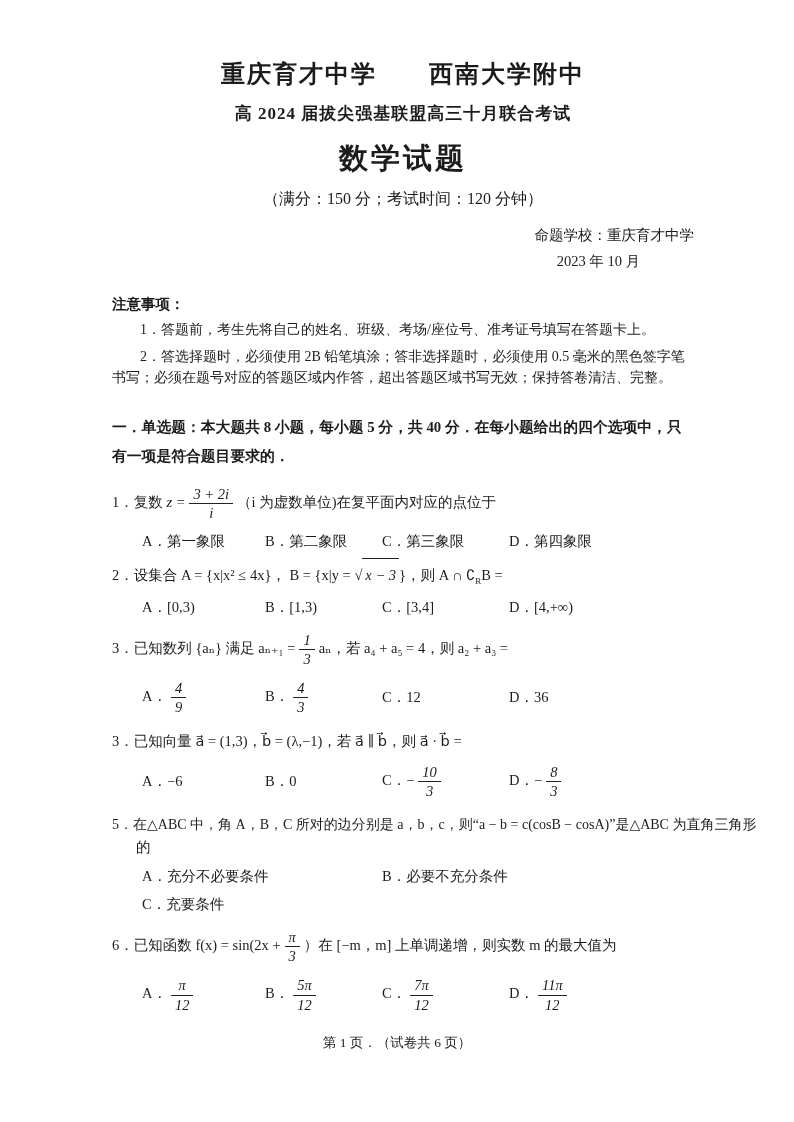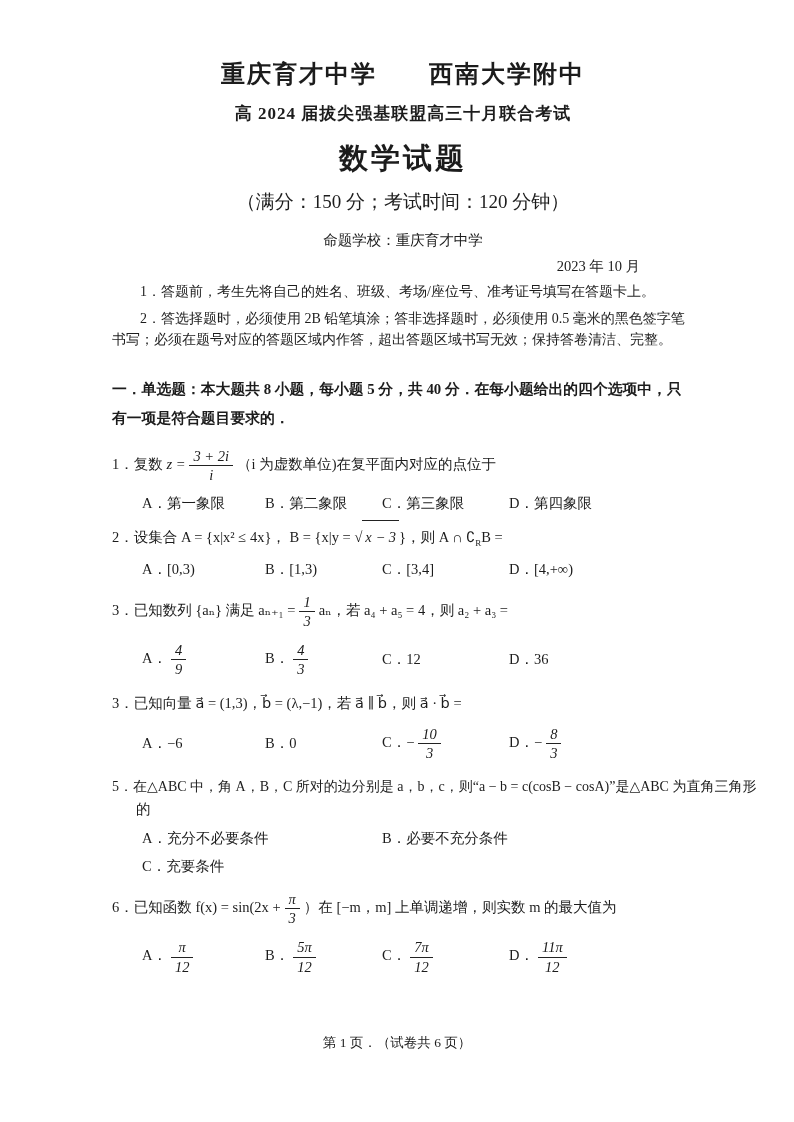--- a/index.html
+++ b/index.html
@@ -10,22 +10,22 @@
     background:#ffffff;
     color:#1c1c1c;
     font-family:"Liberation Serif","DejaVu Serif","DejaVu Sans",serif;
     box-sizing:border-box;
     padding:58px 100px 0 112px;
     overflow:hidden;
   }
   .t1 { font-size:24px; font-weight:700; text-align:center; letter-spacing:2px; }
   .t2 { font-size:17px; font-weight:700; text-align:center; margin-top:12px; letter-spacing:1px; }
   .t3 { font-size:29px; font-weight:700; text-align:center; margin-top:14px; letter-spacing:3px; }
-  .meta { font-size:19px; text-align:center; margin-top:10px; }
-  .setter { font-size:14.5px; text-align:center; margin-top:16px; }
+  .meta { font-size:16px; text-align:center; margin-top:10px; }
+  .setter { font-size:14.5px; text-align:right; margin-top:16px; }
   .date { font-size:14.5px; text-align:right; margin-top:7px; padding-right:54px; }
 
   .notice-h { font-size:14.5px; font-weight:700; margin-top:24px; }
   .notice-item { font-size:14px; line-height:1.55; margin:5px 0 0 0; }
   .indent { text-indent:2em; }
 
   .section-h { font-size:14.8px; font-weight:700; line-height:1.95; margin-top:24px; }
 
   .q { margin-top:13px; }
   .q-stem { font-size:14.5px; line-height:1.55; margin:0; }
@@ -65,20 +65,21 @@
 <div class="page">
 
   <div class="t1">重庆育才中学　　西南大学附中</div>
   <div class="t2">高 2024 届拔尖强基联盟高三十月联合考试</div>
   <div class="t3">数学试题</div>
   <div class="meta">（满分：150 分；考试时间：120 分钟）</div>
   <div class="setter">命题学校：重庆育才中学</div>
   <div class="date">2023 年 10 月</div>
 
   <div>
+    <div class="notice-h">注意事项：</div>
     <p class="notice-item indent">1．答题前，考生先将自己的姓名、班级、考场/座位号、准考证号填写在答题卡上。</p>
     <p class="notice-item indent">2．答选择题时，必须使用 2B 铅笔填涂；答非选择题时，必须使用 0.5 毫米的黑色签字笔书写；必须在题号对应的答题区域内作答，超出答题区域书写无效；保持答卷清洁、完整。</p>
   </div>
 
   <div class="section-h">一．单选题：本大题共 8 小题，每小题 5 分，共 40 分．在每小题给出的四个选项中，只有一项是符合题目要求的．</div>
 
   <div class="q">
     <p class="q-stem"><span>1．复数</span>
       <span class="mi">z =</span><span class="frac">
           <span class="fnum">3 + 2i</span>

